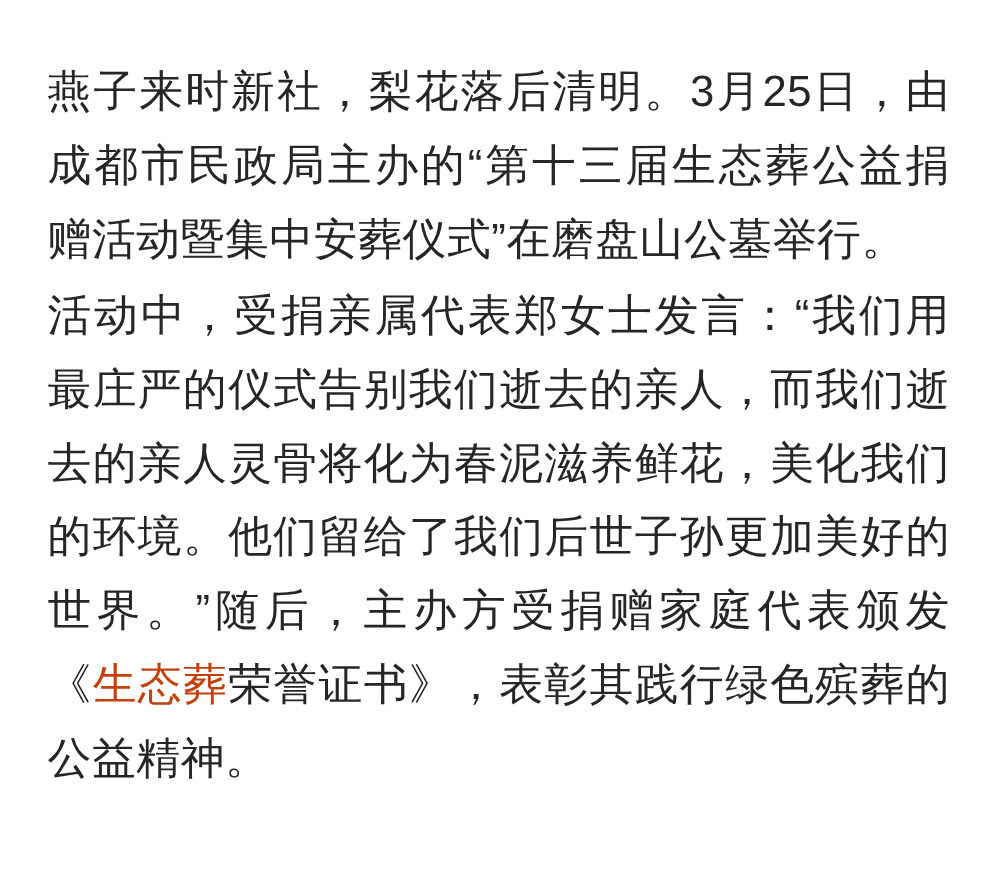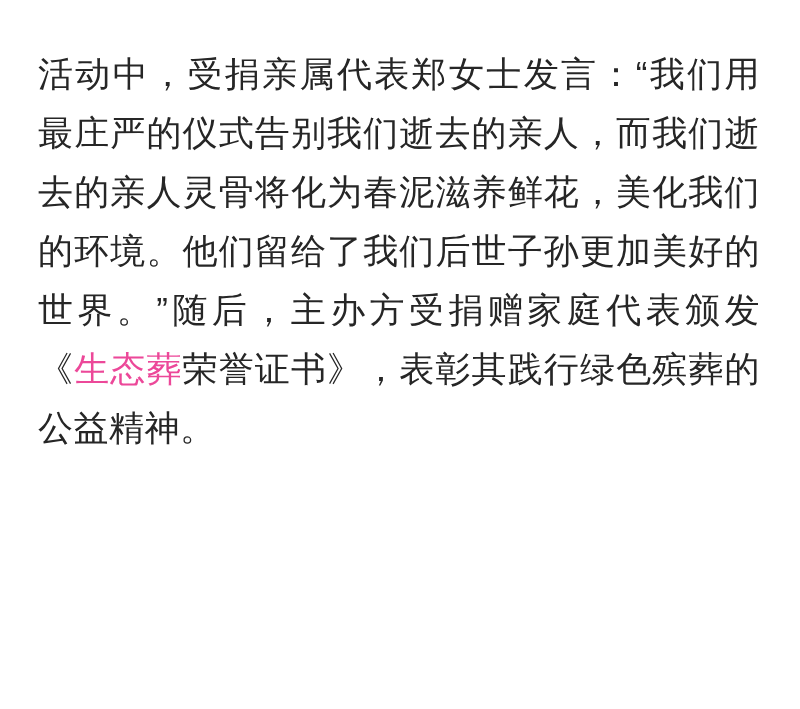--- a/index.html
+++ b/index.html
@@ -27,26 +27,29 @@
     line-height: 59px;
     letter-spacing: 0.5px;
     text-align: justify;
     text-justify: inter-ideograph;
     font-weight: 400;
   }
   .para + .para {
     margin-top: 2px;
   }
   .link {
-    color: #ec4899;
+    color: #c2410c;
   }
 </style>
 </head>
 <body>
 
 <div class="article">
 
+  <p class="para">
+    <span>燕子来时新社，梨花落后清明。3月25日，由成都市民政局主办的“第十三届生态葬公益捐赠活动暨集中安葬仪式”在磨盘山公墓举行。</span>
+  </p>
 
   <p class="para">
     <span>活动中，受捐亲属代表郑女士发言：“我们用最庄严的仪式告别我们逝去的亲人，而我们逝去的亲人灵骨将化为春泥滋养鲜花，美化我们的环境。他们留给了我们后世子孙更加美好的世界。”随后，主办方受捐赠家庭代表颁发《</span><span class="link">生态葬</span><span>荣誉证书》，表彰其践行绿色殡葬的公益精神。</span>
   </p>
 
 </div>
 
 </body></html>

